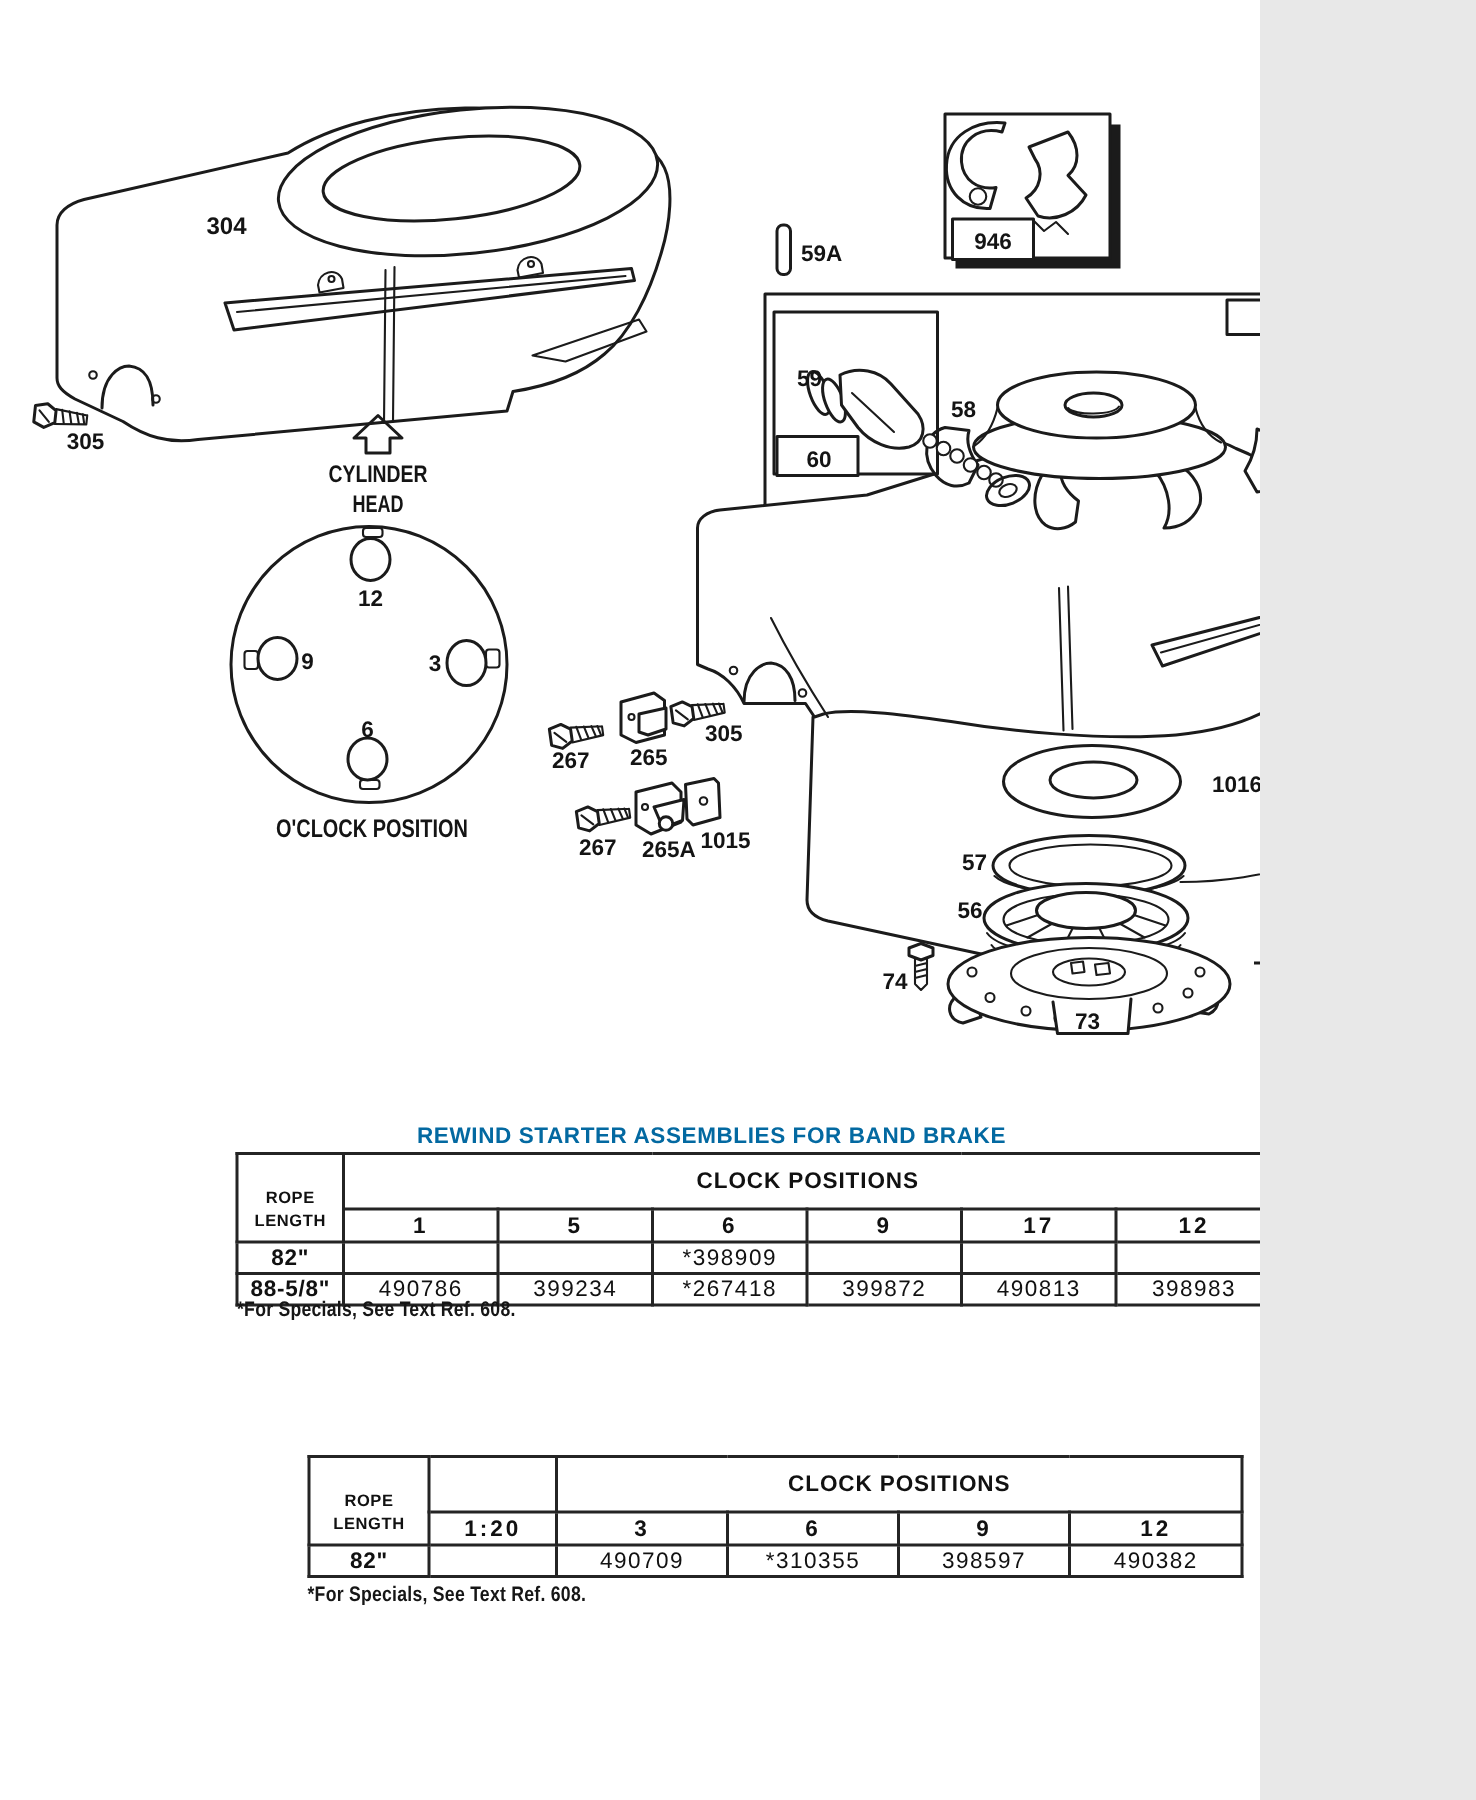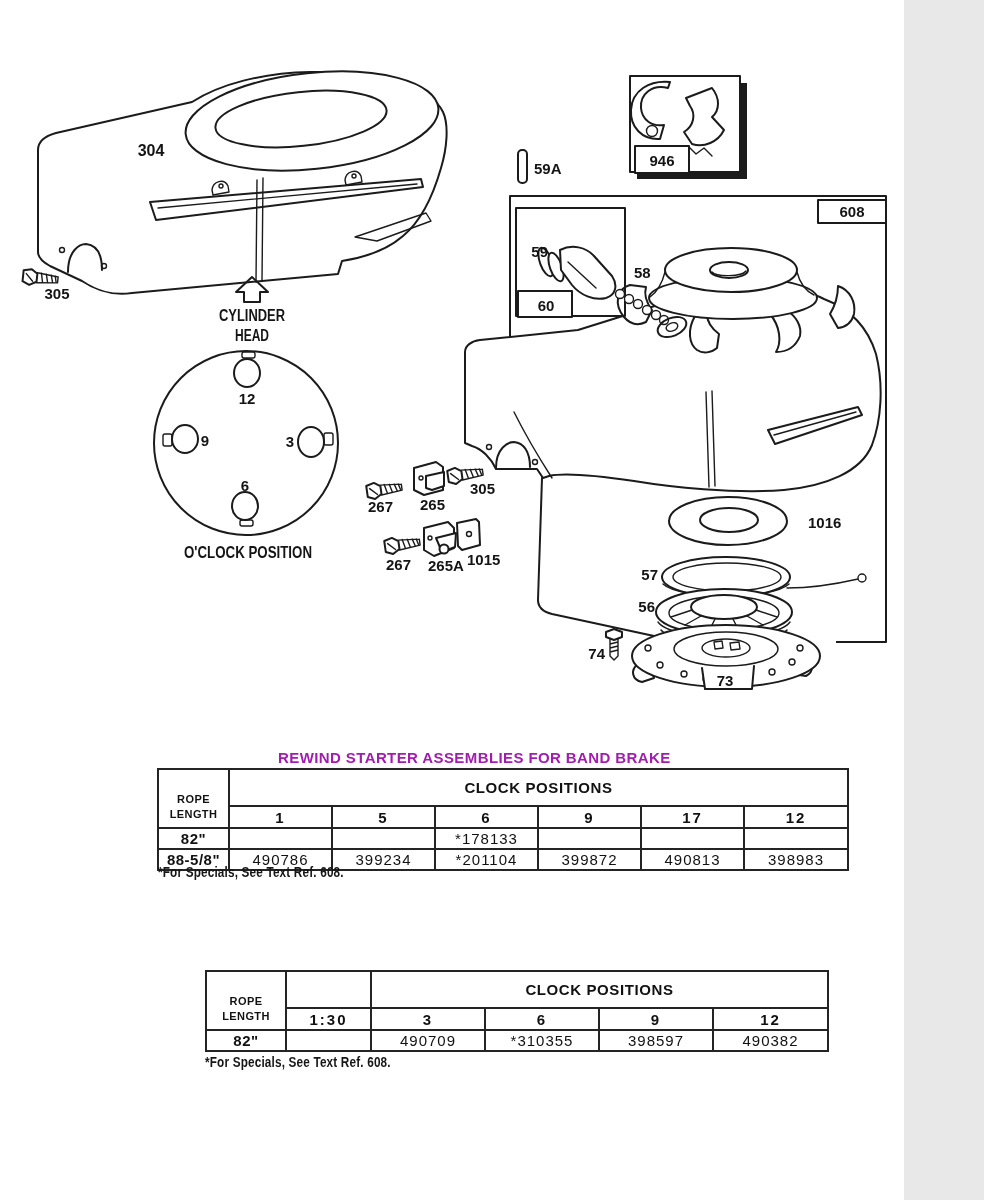--- a/index.html
+++ b/index.html
@@ -1,25 +1,25 @@
 <!DOCTYPE html>
 <html><head>
 <meta charset="utf-8">
 <style>
   html,body{margin:0;padding:0;background:#e8e8e8;}
-  .page{position:relative;width:904px;height:1200px;background:#ffffff;overflow:hidden;
+  .page{position:relative;width:840px;height:1200px;background:#ffffff;overflow:hidden;
         font-family:"Liberation Sans",sans-serif;color:#111;}
   .art{position:absolute;left:0;top:0;width:984px;height:1200px;}
   svg{font-family:"Liberation Sans",sans-serif;}
   svg text{fill:#141414;font-weight:700;}
   .ln{stroke:#1b1b1b;stroke-width:2;fill:none;stroke-linecap:round;stroke-linejoin:round;}
   .lnt{stroke:#1b1b1b;stroke-width:1.4;fill:none;stroke-linecap:round;stroke-linejoin:round;}
   .wf{fill:#ffffff;}
   .blk{fill:#1b1b1b;}
-  .tbl-title{position:absolute;white-space:nowrap;font-size:15px;font-weight:700;color:#a21caf;}
+  .tbl-title{position:absolute;white-space:nowrap;font-size:15px;font-weight:700;color:#0369a1;}
   .t1{left:278px;top:749px;letter-spacing:.4px;}
   .t2{left:297px;top:949px;letter-spacing:1.1px;}
   table{border-collapse:collapse;table-layout:fixed;position:absolute;background:#fff;}
   .tb1{left:157px;top:768px;width:690px;}
   .tb2{left:205px;top:970px;width:622px;}
   td{border:2px solid #242424;text-align:center;vertical-align:middle;
      font-size:15px;letter-spacing:1px;padding:0;overflow:hidden;}
   td.hdr{font-weight:700;letter-spacing:.6px;}
   td.rope{font-weight:700;font-size:11px;line-height:1.35;letter-spacing:.4px;vertical-align:top;padding-top:22px;margin-left:20px;}
   td.sub{font-weight:700;letter-spacing:2px;height:20px;}
@@ -257,30 +257,30 @@
       <td class="sub">5</td>
       <td class="sub">6</td>
       <td class="sub">9</td>
       <td class="sub">17</td>
       <td class="sub">12</td>
     </tr>
     <tr style="height:19px">
       <td class="rlab">82"</td>
       <td class="val"></td>
       <td class="val"></td>
-      <td class="val">*178133</td>
+      <td class="val">*398909</td>
       <td class="val"></td>
       <td class="val"></td>
       <td class="val"></td>
     </tr>
     <tr style="height:19px">
       <td class="rlab">88-5/8"</td>
       <td class="val">490786</td>
       <td class="val">399234</td>
-      <td class="val">*201104</td>
+      <td class="val">*267418</td>
       <td class="val">399872</td>
       <td class="val">490813</td>
       <td class="val">398983</td>
     </tr>
   </tbody>
     </table>
   <div class="fn fn1">*For Specials, See Text Ref. 608.</div>
 
 
   <table class="tb2">
@@ -292,21 +292,21 @@
         <col style="width:114px">
         <col style="width:115px">
     </colgroup>
     <tbody>
         <tr style="height:37px">
       <td class="rope" rowspan="2">ROPE LENGTH</td>
       <td></td>
       <td class="hdr" colspan="4">CLOCK POSITIONS</td>
     </tr>
     <tr style="height:21px">
-      <td class="sub">1:30</td>
+      <td class="sub">1:20</td>
       <td class="sub">3</td>
       <td class="sub">6</td>
       <td class="sub">9</td>
       <td class="sub">12</td>
     </tr>
     <tr style="height:20px">
       <td class="rlab">82"</td>
       <td class="val"></td>
       <td class="val">490709</td>
       <td class="val">*310355</td>

